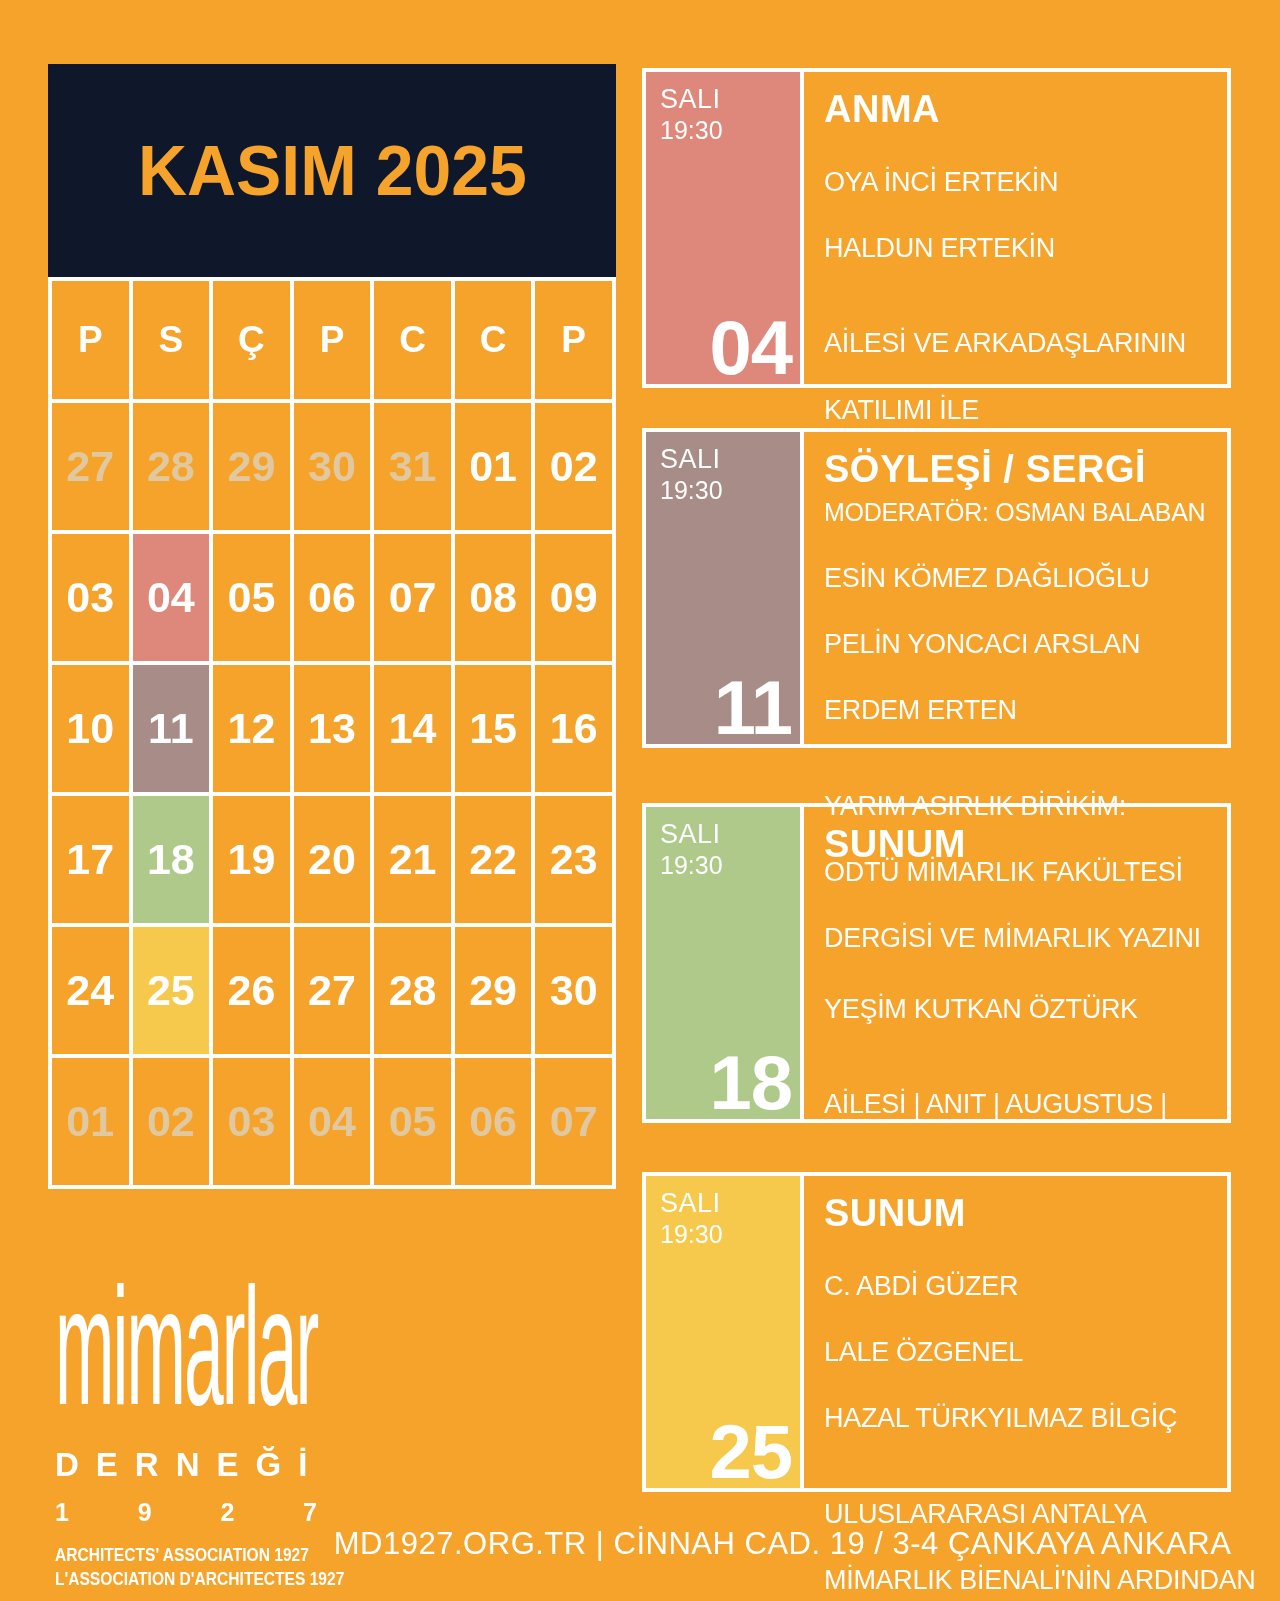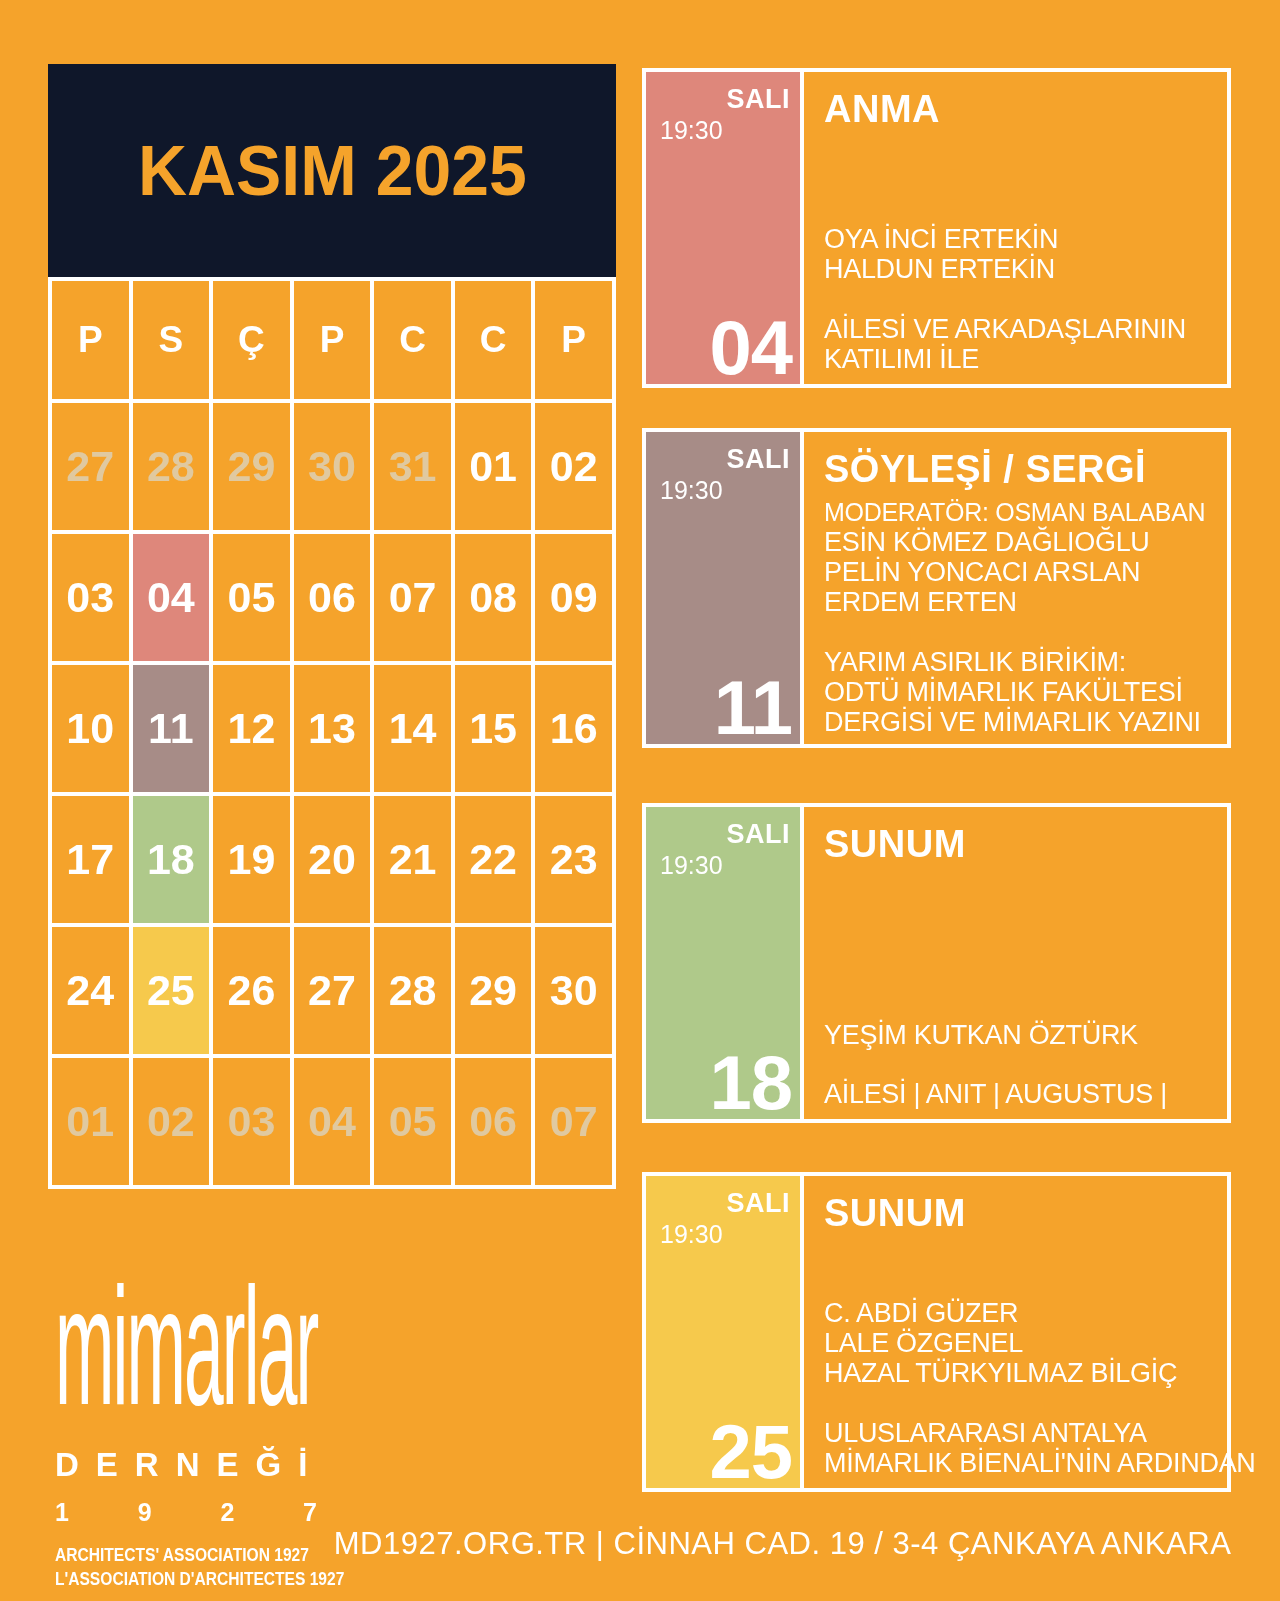--- a/index.html
+++ b/index.html
@@ -39,37 +39,37 @@
   
   .card{
     position:absolute;left:642px;width:589px;height:320px;
     border:4px solid #fff;box-sizing:border-box;
     display:flex;
   }
   .card-col{
     flex:0 0 154px;width:154px;position:relative;
     box-sizing:border-box;padding:12px 10px 0 14px;
   }
-  .col-day{font-size:27px;font-weight:bold;letter-spacing:.5px;line-height:1.15;text-align:right;}
+  .col-day{font-size:27px;font-weight:normal;letter-spacing:.5px;line-height:1.15;}
   .col-time{font-size:25px;line-height:1.2;}
   .big-num{
     position:absolute;right:8px;bottom:-2px;
     font-size:76px;font-weight:bold;line-height:1;letter-spacing:-1px;
   }
   .card-divider{flex:0 0 4px;background:#fff;}
   .card-content{
     flex:1;display:flex;flex-direction:column;
-    padding:16px 14px 10px 20px;box-sizing:border-box;
+    padding:16px 14px 0 20px;box-sizing:border-box;
   }
   .card-title{font-size:38px;font-weight:bold;letter-spacing:.5px;white-space:nowrap;}
   .card-subtitle{font-size:25px;margin-top:7px;letter-spacing:-.3px;white-space:nowrap;}
   .card-subtitle:empty{display:none;}
   .flex-spacer{flex:1;}
   .card-names div,.card-desc div{
-    font-size:27px;line-height:1.12;letter-spacing:-.3px;white-space:nowrap;
+    font-size:27px;line-height:1.12;letter-spacing:-.3px;white-space:nowrap;margin-top:36px;
   }
   .card-desc{margin-top:29px;}
   
   .logo{position:absolute;left:55px;top:1250px;width:280px;}
   .wordmark{height:180px;position:relative;}
   .wordmark span{
     display:inline-block;font-size:115px;font-weight:normal;letter-spacing:-3px;
     transform:scale(.62,1.45);transform-origin:left top;white-space:nowrap;
   }
   .logo-assoc-name{

